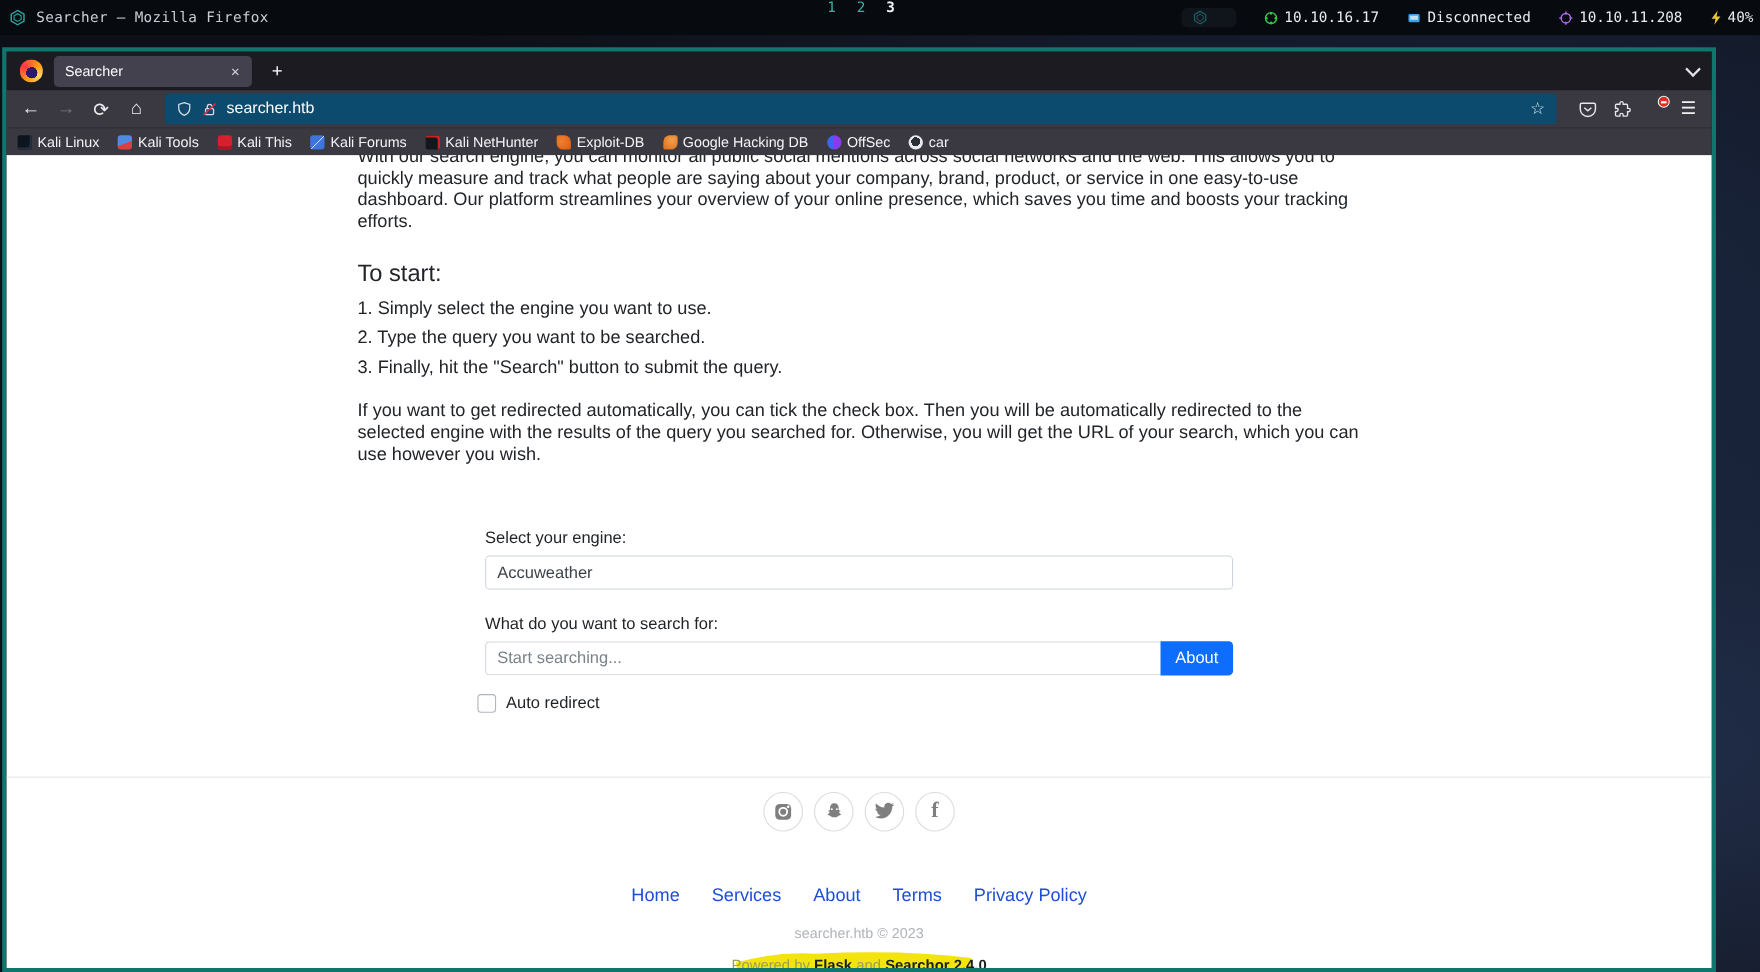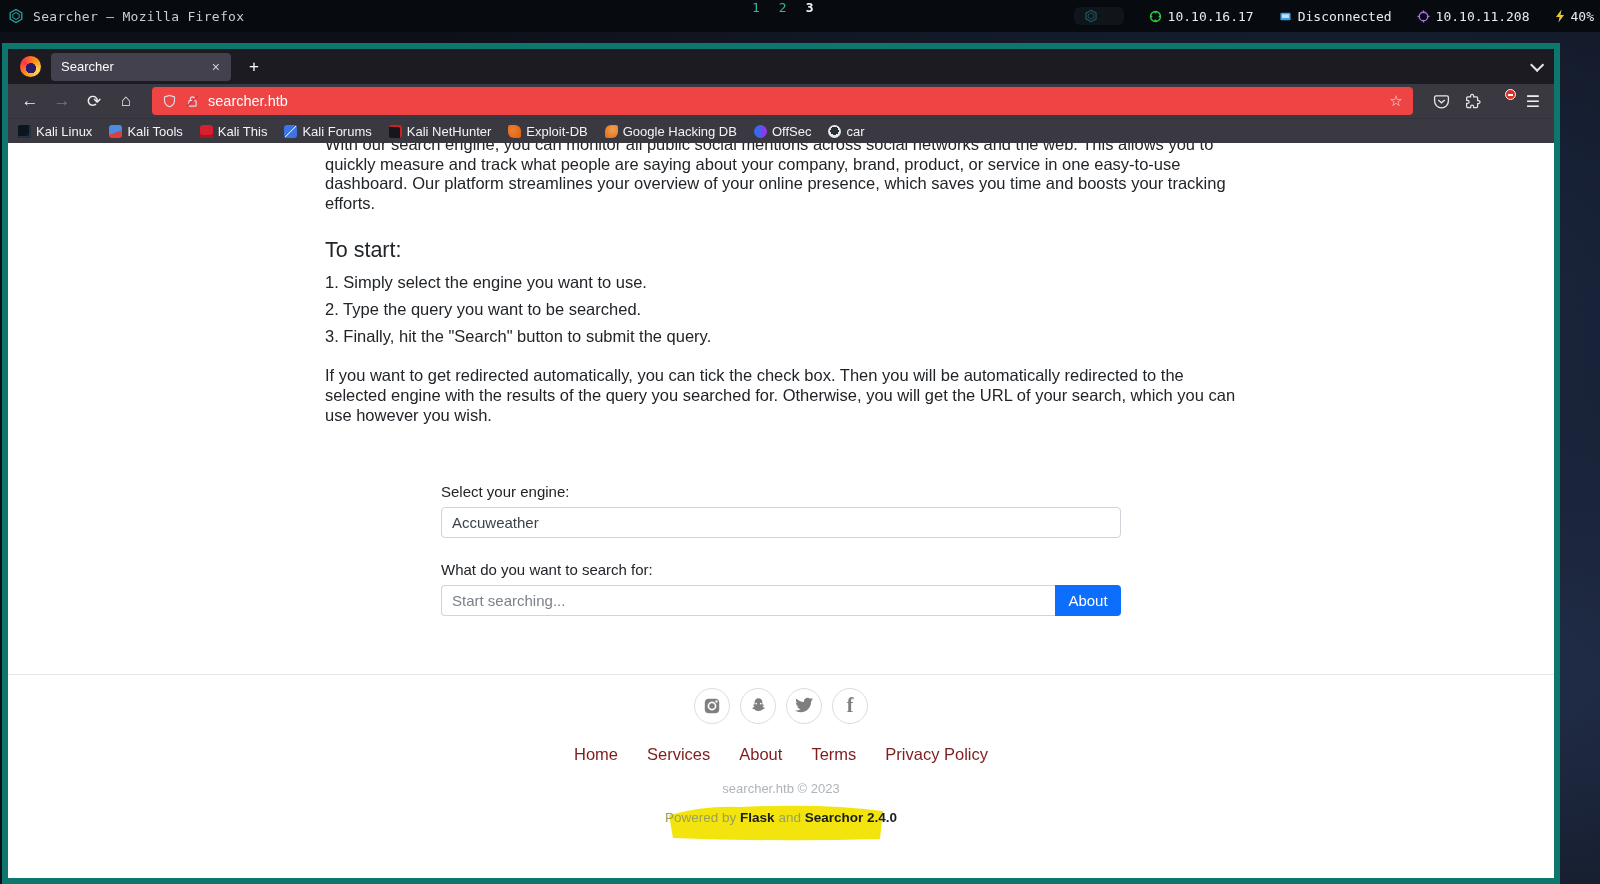--- a/index.html
+++ b/index.html
@@ -24,21 +24,21 @@
   .workspaces { position:absolute; left:752px; display:flex; gap:19px; }
   .ws { color:#35b3a6; cursor:default; }
   .ws.active { color:#f2f4f7; font-weight:bold; }
   .panel-right { margin-left:auto; display:flex; align-items:center; gap:25px; padding-right:6px; }
   .tray-chip { background:#10151c; border-radius:6px; padding:2px 26px 2px 10px; display:flex; align-items:center; }
   .stat { display:flex; align-items:center; gap:6px; white-space:nowrap; color:#e8ebef; }
 
   
   .window {
     position:absolute; left:2px; top:43px; width:1558px; height:841px;
-    border:6px solid #0f766e; background:#1c1b22; display:flex; flex-direction:column;
+    border:4px solid #0f766e; background:#1c1b22; display:flex; flex-direction:column;
   }
   .tabbar { height:35px; background:#1c1b22; display:flex; align-items:center; padding:0 6px; flex:0 0 auto; }
   .ff-logo {
     width:21px; height:21px; border-radius:50%; margin:0 10px 0 6px;
     background:
       radial-gradient(circle at 52% 58%, #2b1a66 0 31%, rgba(0,0,0,0) 32%),
       conic-gradient(from 210deg, #ff980e, #ff3647 25%, #ff980e 55%, #ffd567 75%, #ff980e);
   }
   .tab {
     width:180px; height:28px; background:#42414d; border-radius:4px;
@@ -46,21 +46,21 @@
   }
   .tab-label { flex:1; }
   .tab-close { color:#cfcfd8; font-size:14px; padding:0 3px; border-radius:3px; }
   .newtab-btn { color:#fbfbfe; font-size:17px; margin-left:12px; padding:0 6px; }
   .tab-chevron { margin-left:auto; margin-right:8px; width:10px; height:10px; border-right:2px solid #e3e3e8; border-bottom:2px solid #e3e3e8; transform:rotate(45deg) translateY(-3px); }
 
   .toolbar { height:34px; background:#3a3942; display:flex; align-items:center; padding:0 8px; gap:4px; flex:0 0 auto; }
   .nav-btn { color:#eeeef1; font-size:17px; width:28px; height:26px; display:flex; align-items:center; justify-content:center; border-radius:4px; }
   .nav-btn.disabled { color:#77767f; }
   .urlbar {
-    flex:1; height:28px; background:#ef4444; border-radius:4px; margin:0 8px;
+    flex:1; height:28px; background:#0c4a6e; border-radius:4px; margin:0 8px;
     display:flex; align-items:center; padding:0 10px; gap:8px; color:#fbfbfe; font-size:14.5px;
   }
   .url-text { flex:1; }
   .star { color:#e6e6ea; font-size:15px; }
   .tool-icons { display:flex; align-items:center; gap:14px; margin:0 6px 0 8px; }
   .foxy { position:relative; width:17px; height:17px; }
   .foxy-base { width:16px; height:16px; border-radius:50% 50% 60% 60%; background:radial-gradient(circle at 35% 35%, #ffc46b, #e8641b 70%); }
   .foxy-badge { position:absolute; top:-4px; right:-4px; width:11px; height:11px; border-radius:50%; background:#d93025; border:1px solid #f5f5f5; }
   .foxy-badge:after { content:""; position:absolute; left:2px; right:2px; top:4px; height:2px; background:#fff; }
   .hamburger { color:#eeeef1; font-size:16px; }
@@ -111,21 +111,21 @@
   
   .footer { margin-top:58px; border-top:1px solid #e7e7e7; }
   .socials { display:flex; justify-content:center; gap:10px; margin-top:13px; }
   .soc {
     width:36px; height:36px; border-radius:50%; border:1px solid #dcdcdc; background:#fff;
     display:flex; align-items:center; justify-content:center; color:#7f7f7f;
   }
   .soc svg { display:block; }
   .fb-f { font-family:"Liberation Serif", serif; font-weight:bold; font-size:20px; color:#7f7f7f; }
   .foot-links { display:flex; justify-content:center; gap:29px; margin-top:21px; font-size:16.5px; color:#6c757d; }
-  .foot-link { color:#7f1d1d; cursor:pointer; }
+  .foot-link { color:#1d4ed8; cursor:pointer;margin-top:28px; }
   .copyright { text-align:center; margin-top:17px; font-size:13px; color:#aeb4ba; }
   .powered { position:relative; width:240px; margin:9px auto 0; text-align:center; font-size:13.5px; height:40px; }
   .powered .hl { position:absolute; left:0; top:-6px; z-index:0; }
   .powered-text { position:relative; z-index:1; top:5px; }
   .muted { color:#9aa05a; }
   .pow-link { color:#1a1d20; font-weight:bold; cursor:pointer; }
 </style>
 </head>
 <body>
 
@@ -277,20 +277,24 @@
       </div>
       <p class="redirect-note">If you want to get redirected automatically, you can tick the check box. Then you will be automatically redirected to the selected engine with the results of the query you searched for. Otherwise, you will get the URL of your search, which you can use however you wish.</p>
 
       <div class="search-form">
         <label class="form-label">Select your engine:</label>
         <div class="select-box">Accuweather</div>
         <label class="form-label query-label">What do you want to search for:</label>
         <div class="input-group">
           <input class="query-input" type="text" placeholder="Start searching..." style="">
           <button class="search-btn">About</button>
+        </div>
+        <div class="check-row">
+          <span class="checkbox"></span>
+          <span class="check-label">Auto redirect</span>
         </div>
       </div>
     </div>
 
     <div class="footer">
       <div class="socials">
         <span class="soc">
           <svg width="18" height="18" viewBox="0 0 20 20">
               <rect x="2" y="2" width="16" height="16" rx="4.5" fill="#7f7f7f"></rect>
               <circle cx="10" cy="10" r="4" fill="none" stroke="#fff" stroke-width="1.8"></circle>

